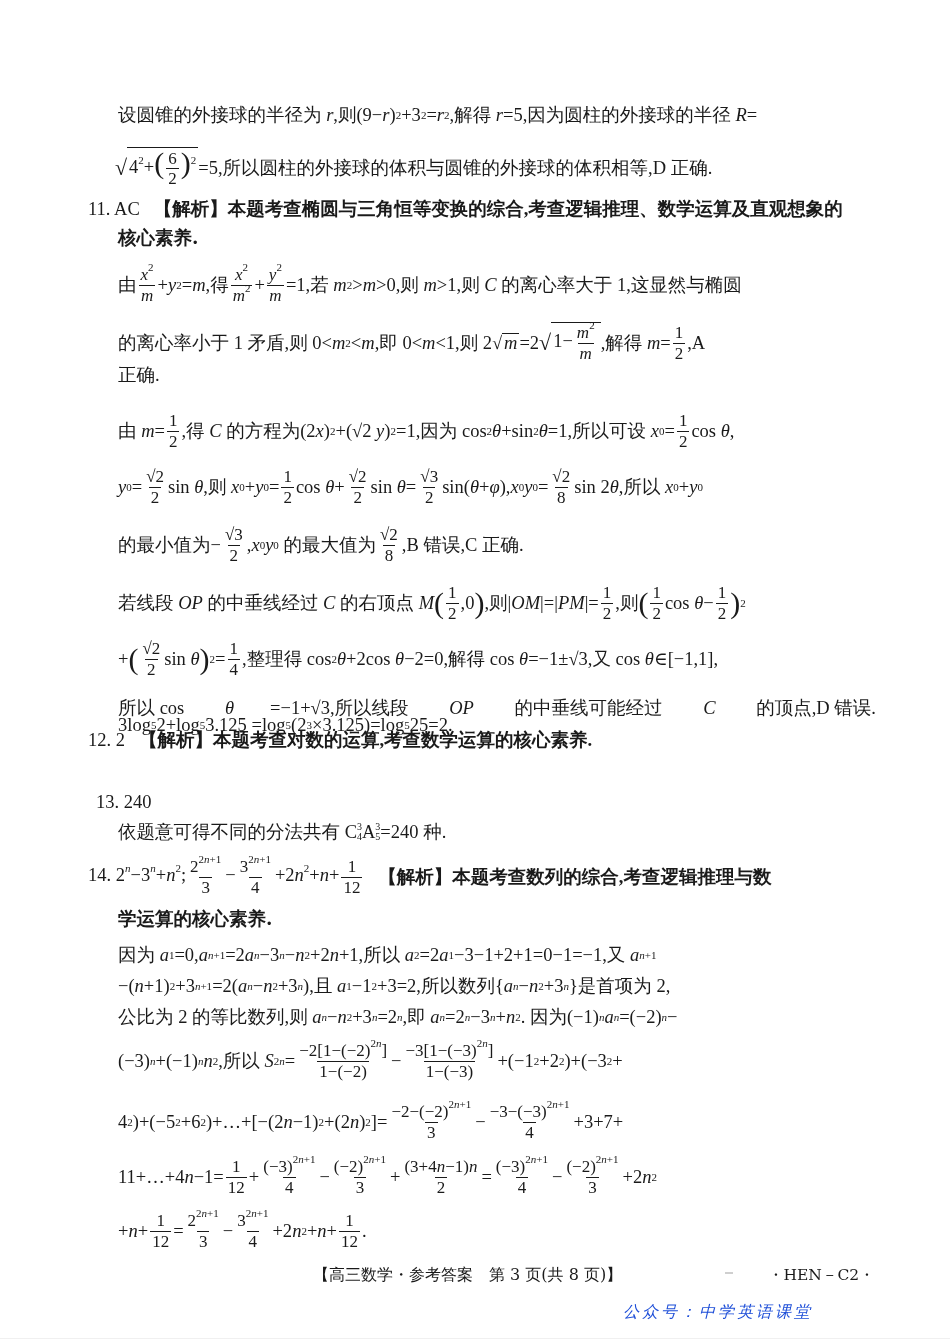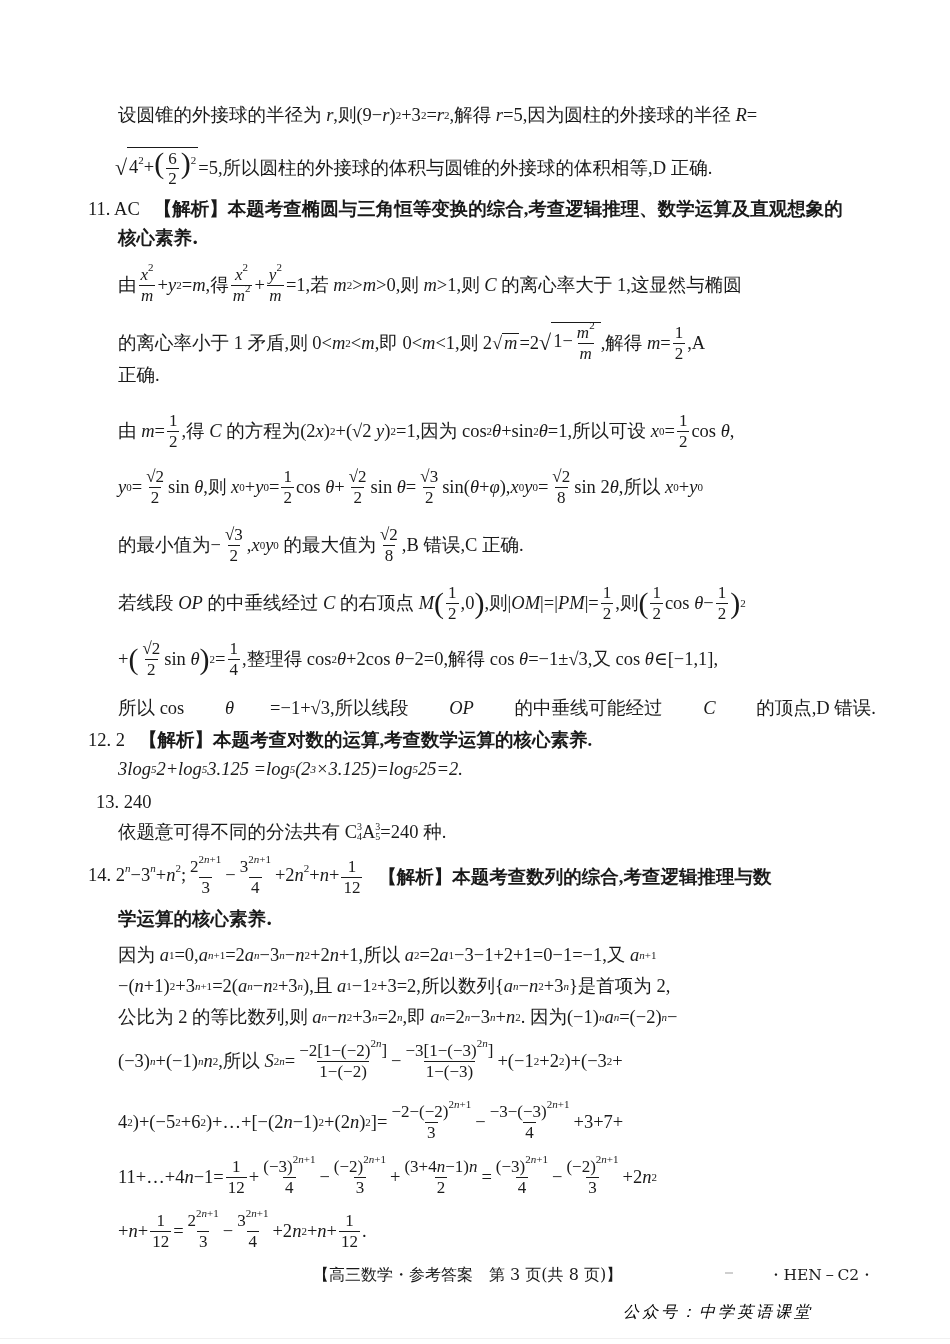--- a/index.html
+++ b/index.html
@@ -26,21 +26,21 @@
   .frac .num { padding: 0 2px; line-height: 1.15; font-size: 17px; }
   .frac .den { padding: 0 2px; line-height: 1.15; font-size: 17px; border-top: 1px solid #1a1a1a; }
   .sqrt { display: inline-flex; align-items: center; }
   .sqrt .rad { font-size: 22px; margin-right: 0; }
   .sqrt .body { border-top: 1px solid #1a1a1a; padding: 0 2px; }
   .big { font-size: 30px; line-height: 1; }
   .footer { position: absolute; top: 1265px; left: 313px; font-size: 16px; white-space: nowrap; }
   .footer-code { position: absolute; top: 1265px; left: 768px; font-size: 15.5px; white-space: nowrap; }
   .watermark {
     position: absolute; top: 1302px; left: 623px; font-size: 16px;
-    color: #000000; font-style: italic; letter-spacing: 3px;
+    color: #1d4ed8; font-style: italic; letter-spacing: 3px;
   }
   .speck { position: absolute; top: 1272px; left: 725px; width: 8px; height: 2px; background: #cfcfcf; }
   .bottom-rule { position: absolute; top: 1338px; left: 0; width: 950px; height: 1px; background: #f0f0f0; }
 </style>
 </head>
 <body>
 
 <div class="page">
 
   <div class="line math" style="top:106px;left:118px;">
@@ -158,21 +158,21 @@
       </span>,整理得 cos<sup>2</sup><i>θ</i>+2cos&nbsp;<i>θ</i>−2=0,解得 cos&nbsp;<i>θ</i>=−1±√3,又 cos&nbsp;<i>θ</i>∈[−1,1],
   </div>
 
   <div class="line math" style="top:699px;left:118px;gap:36px;">
     所以 cos&nbsp;<i>θ</i>=−1+√3,所以线段&nbsp;<i>OP</i>&nbsp;的中垂线可能经过&nbsp;<i>C</i>&nbsp;的顶点,D 错误.
   </div>
 
   <div class="line math" style="top:731px;left:88px;">
     <span>12. 2</span>&nbsp;&nbsp;&nbsp;<span class="bold">【解析】本题考查对数的运算,考查数学运算的核心素养.</span>
   </div>
-  <div class="line math" style="top:760px;left:118px;font-style:italic;">
+  <div class="line math" style="top:716px;left:118px;">
     3log<sub>5</sub>2+log<sub>5</sub>3.125 =log<sub>5</sub>(2<sup>3</sup>×3.125)=log<sub>5</sub>25=2.
   </div>
 
   <div class="line math" style="top:793px;left:96px;">
     <span>13. 240</span>&nbsp;&nbsp;&nbsp;
   </div>
   <div class="line math" style="top:822px;left:118px;">
     依题意可得不同的分法共有 C<span style="display:inline-flex;flex-direction:column;font-size:10px;line-height:1;vertical-align:middle;">
         <span>3</span>
         <span>4</span>

